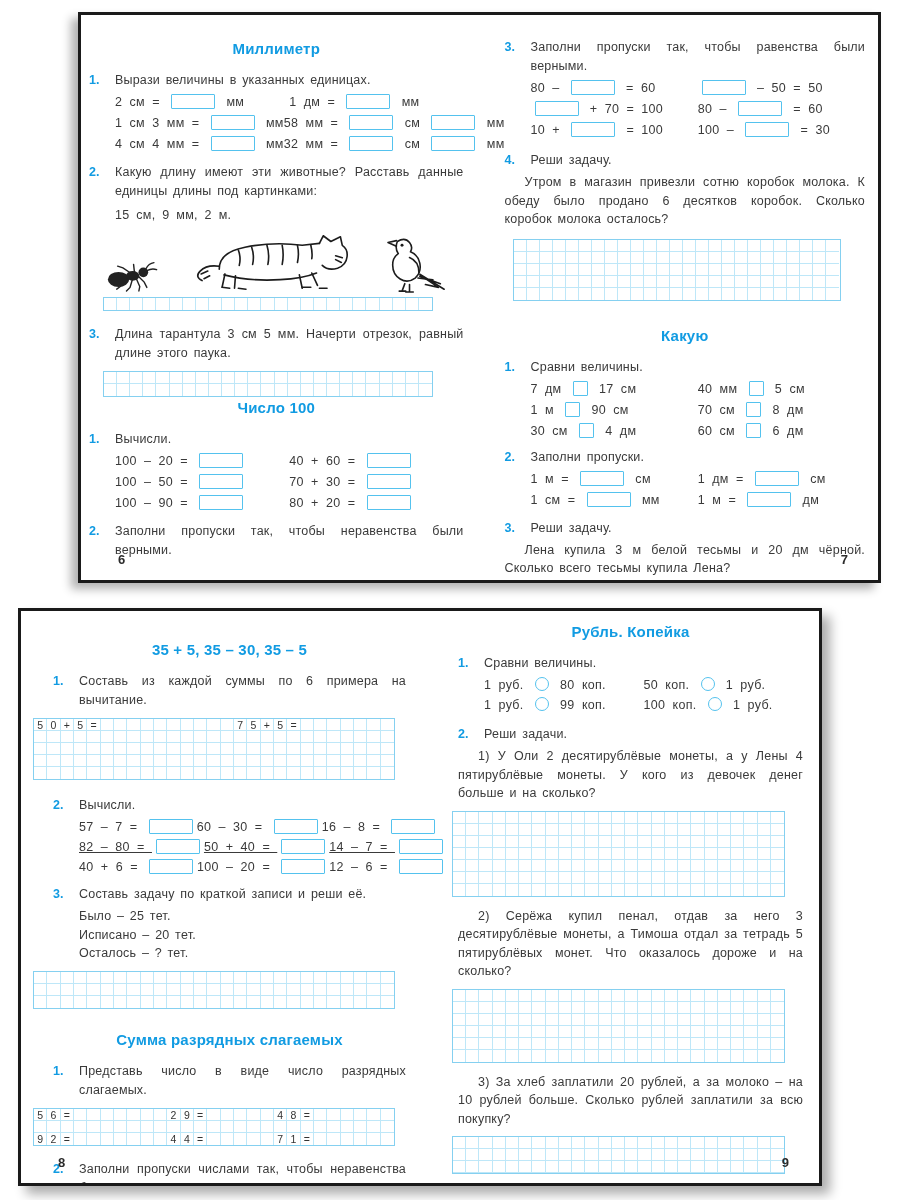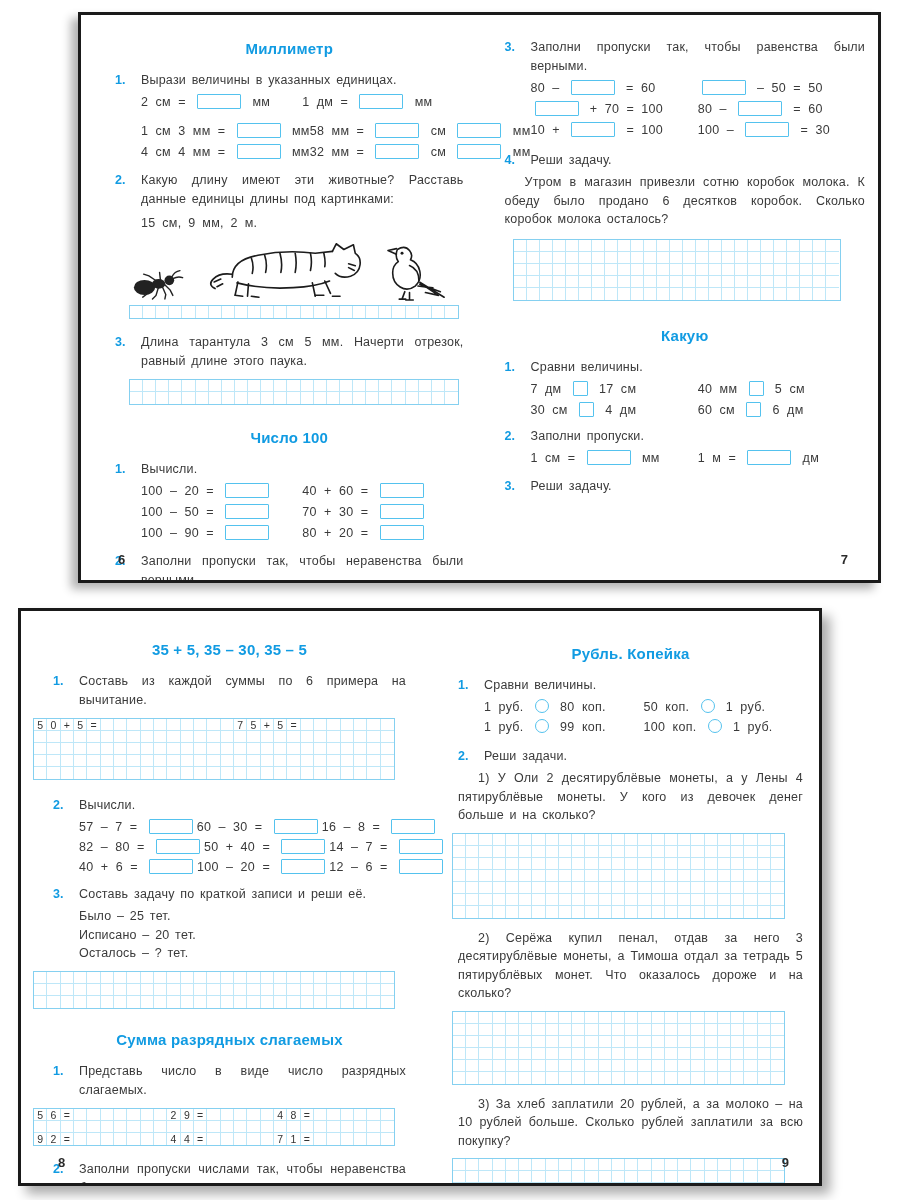--- a/index.html
+++ b/index.html
@@ -8,21 +8,21 @@
     font-family:"Liberation Sans", sans-serif;color:#3a3a3a;
     -webkit-font-smoothing:antialiased;
   }
   .spread{
     position:absolute;background:#fff;border:3px solid #1a1a1a;
     box-sizing:border-box;display:flex;overflow:hidden;
   }
   #spread-top{left:78px;top:12px;width:803px;height:571px;box-shadow:-7px 6px 9px rgba(0,0,0,.30);}
   #spread-bottom{left:18px;top:608px;width:804px;height:578px;box-shadow:8px 8px 11px rgba(0,0,0,.33);}
   .page{position:relative;width:50%;box-sizing:border-box;font-size:12.5px;}
-  #page6{padding:13px 16px 0 34px;}
+  #page6{padding:13px 16px 0 8px;}
   #page7{padding:13px 13px 0 25px;}
   #page8{padding:10px 14px 0 32px;}
   #page9{padding:10px 16px 0 38px;}
 
   .heading{
     color:#119be2;font-weight:bold;font-size:15px;line-height:21px;
     text-align:center;letter-spacing:.2px;
   }
   .task{display:flex;align-items:flex-start;}
   .tnum{flex:none;width:26px;color:#119be2;font-weight:bold;font-size:12.5px;line-height:19px;}
@@ -59,21 +59,21 @@
   .animals{
     display:flex;align-items:flex-end;justify-content:space-between;
     padding:2px 14px 0 18px;height:64px;margin-top:2px;
   }
   .animals svg{display:block;}
   .units-line{margin-top:5px;letter-spacing:.3px;word-spacing:3px;}
   
   .mt4{margin-top:4px;}.mt6{margin-top:6px;}.mt8{margin-top:8px;}
   .mt10{margin-top:10px;}.mt12{margin-top:12px;}.mt14{margin-top:14px;}
   .mt16{margin-top:16px;}.mt18{margin-top:18px;}.mt20{margin-top:20px;}
-  .mt22{margin-top:22px;}.mt24{margin-top:24px;}
+  .mt22{}.mt24{margin-top:24px;}
   
   #page6 .agrid{width:330px;margin-left:14px;}
   #page7 .agrid{width:328px;margin-left:8px;}
   #page8 .agrid{width:362px;margin-left:-20px;}
   #page9 .agrid{width:333px;margin-left:-6px;}
 </style>
 </head>
 <body>
 
 <div class="spread" id="spread-top">
@@ -83,21 +83,21 @@
 
     <div class="task mt12">
       <div class="tnum">1.</div>
       <div class="tbody">
         <div class="tlabel">Вырази величины в указанных единицах.</div>
         <div class="eq-rows">
             <div class="eq-row" style="grid-template-columns: repeat(2, 1fr);">
               <div class="eq">2 см = <span class="box"></span> мм</div>
               <div class="eq">1 дм = <span class="box"></span> мм</div>
             </div>
-            <div class="eq-row" style="grid-template-columns: repeat(2, 1fr); margin-top: 8px;">
+            <div class="eq-row" style="grid-template-columns: repeat(2, 1fr);">
               <div class="eq">1 см 3 мм = <span class="box"></span> мм</div>
               <div class="eq">58 мм = <span class="box"></span> см <span class="box"></span> мм</div>
             </div>
             <div class="eq-row" style="grid-template-columns: repeat(2, 1fr);">
               <div class="eq">4 см 4 мм = <span class="box"></span> мм</div>
               <div class="eq">32 мм = <span class="box"></span> см <span class="box"></span> мм</div>
             </div>
           </div>
       </div>
     </div>
@@ -437,46 +437,55 @@
     <div class="task mt12">
       <div class="tnum">1.</div>
       <div class="tbody">
         <div class="tlabel">Сравни величины.</div>
         <div class="eq-rows">
             <div class="eq-row" style="grid-template-columns: repeat(2, 1fr);">
               <div class="eq">7 дм <span class="box sqbox"></span> 17 см</div>
               <div class="eq">40 мм <span class="box sqbox"></span> 5 см</div>
             </div>
             <div class="eq-row" style="grid-template-columns: repeat(2, 1fr);">
+              <div class="eq">1 м <span class="box sqbox"></span> 90 см</div>
+              <div class="eq">70 см <span class="box sqbox"></span> 8 дм</div>
+            </div>
+            <div class="eq-row" style="grid-template-columns: repeat(2, 1fr);">
               <div class="eq">30 см <span class="box sqbox"></span> 4 дм</div>
               <div class="eq">60 см <span class="box sqbox"></span> 6 дм</div>
             </div>
           </div>
       </div>
     </div>
 
     <div class="task mt6">
       <div class="tnum">2.</div>
       <div class="tbody">
         <div class="tlabel">Заполни пропуски.</div>
         <div class="eq-rows">
             <div class="eq-row" style="grid-template-columns: repeat(2, 1fr);">
+              <div class="eq">1 м = <span class="box"></span> см</div>
+              <div class="eq">1 дм = <span class="box"></span> см</div>
+            </div>
+            <div class="eq-row" style="grid-template-columns: repeat(2, 1fr);">
               <div class="eq">1 см = <span class="box"></span> мм</div>
               <div class="eq">1 м = <span class="box"></span> дм</div>
             </div>
           </div>
       </div>
     </div>
 
     <div class="task mt8">
       <div class="tnum">3.</div>
       <div class="tbody">
         <div class="tlabel">Реши задачу.</div>
       </div>
     </div>
+    <div class="para">Лена купила 3 м белой тесьмы и 20 дм чёрной. Сколько всего тесьмы купила Лена?</div>
 
     <div class="pagenum right">7</div>
   </div>
 </div>
 
 <div class="spread" id="spread-bottom">
 
   <div class="page" id="page8">
     <div class="heading mt18">
       <div>35 + 5, 35 – 30, 35 – 5</div>
@@ -630,21 +639,21 @@
     <div class="task mt16">
       <div class="tnum">2.</div>
       <div class="tbody">
         <div class="tlabel">Вычисли.</div>
         <div class="eq-rows">
             <div class="eq-row" style="grid-template-columns: repeat(3, 1fr);">
               <div class="eq">57 – 7 = <span class="box"></span></div>
               <div class="eq">60 – 30 = <span class="box"></span></div>
               <div class="eq">16 – 8 = <span class="box"></span></div>
             </div>
-            <div class="eq-row" style="grid-template-columns: repeat(3, 1fr);">
+            <div class="eq-row" style="grid-template-columns: repeat(3, 1fr); text-decoration: underline;">
               <div class="eq">82 – 80 = <span class="box"></span></div>
               <div class="eq">50 + 40 = <span class="box"></span></div>
               <div class="eq">14 – 7 = <span class="box"></span></div>
             </div>
             <div class="eq-row" style="grid-template-columns: repeat(3, 1fr);">
               <div class="eq">40 + 6 = <span class="box"></span></div>
               <div class="eq">100 – 20 = <span class="box"></span></div>
               <div class="eq">12 – 6 = <span class="box"></span></div>
             </div>
           </div>

